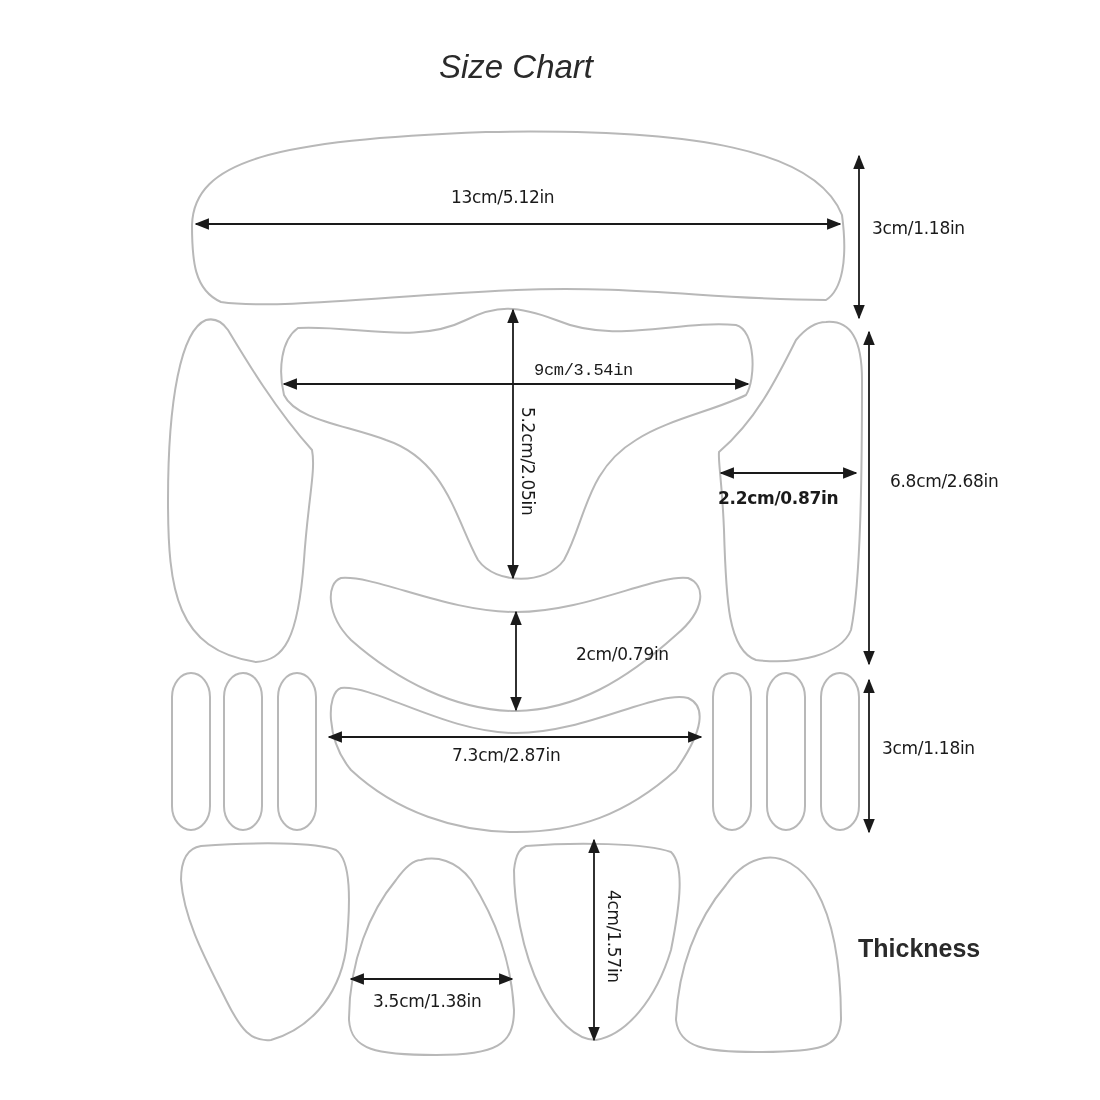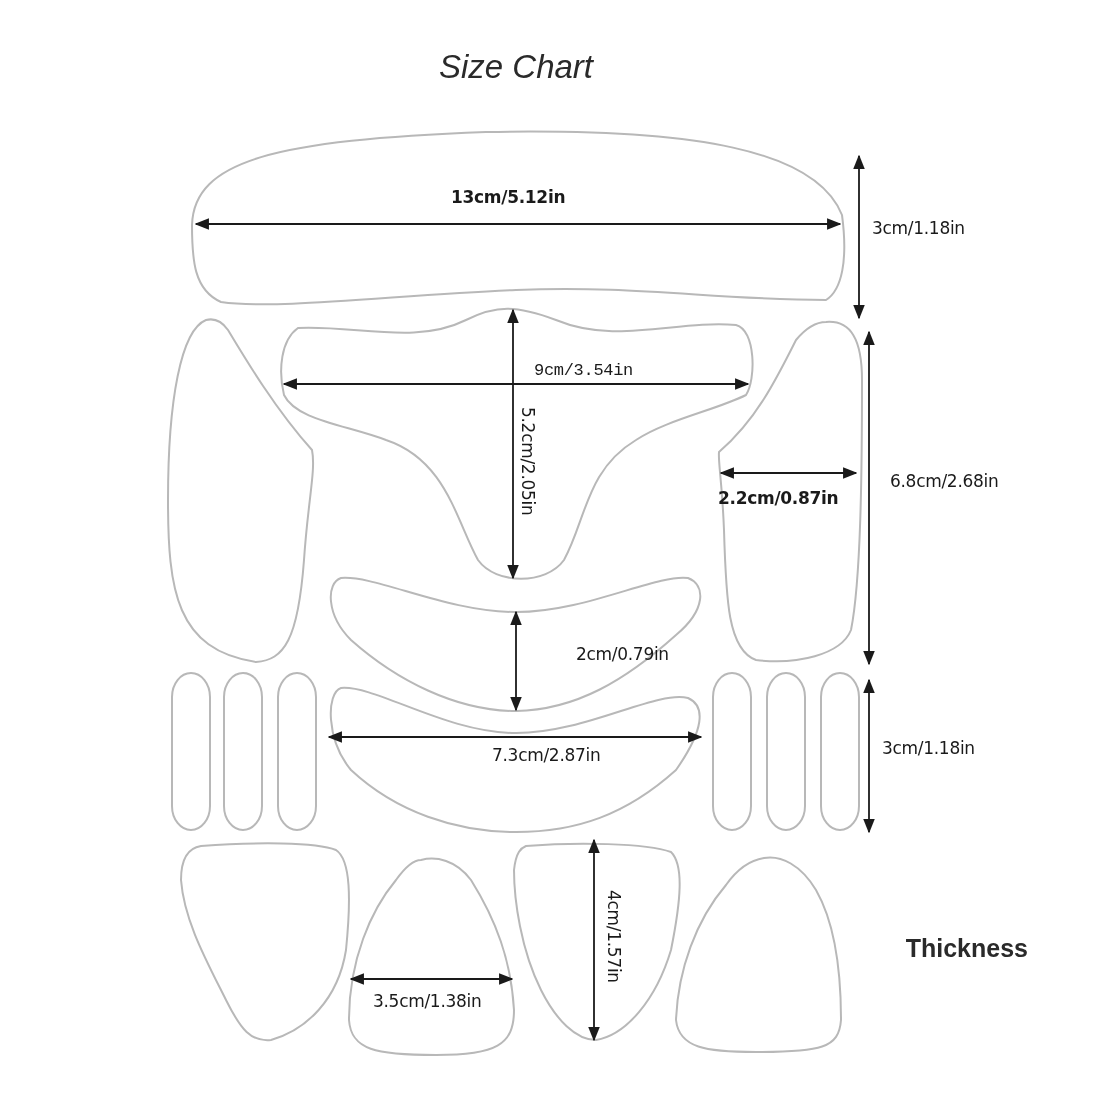--- a/index.html
+++ b/index.html
@@ -1,21 +1,21 @@
 <!DOCTYPE html>
 <html><head>
 <meta charset="utf-8">
 <style>
   html, body { margin: 0; padding: 0; background: #ffffff; }
   body { width: 1100px; height: 1100px; position: relative; overflow: hidden; font-family: "DejaVu Sans", sans-serif; }
   #canvas { position: absolute; left: 16px; top: 0; width: 1100px; height: 1100px; }
   .title { position: absolute; left: 0; width: 1000px; top: 48px; text-align: center; font-family: "Liberation Sans", sans-serif; font-style: italic; font-size: 33px; color: #2a2a2a; }
   .label { position: absolute; font-family: "DejaVu Sans", sans-serif; font-size: 17px; color: #1a1a1a; white-space: nowrap; letter-spacing: -0.3px; }
   .label.vert { transform-origin: left top; transform: rotate(90deg); }
-  .thick { position: absolute; left: 842px; top: 932px; font-family: "Liberation Sans", sans-serif; font-weight: bold; font-size: 25px; color: #2a2a2a; line-height: 32px; text-align: right; width: 170px; }
+  .thick { position: absolute; left: 842px; top: 932px; font-family: "Liberation Sans", sans-serif; font-weight: bold; font-size: 25px; color: #2a2a2a; line-height: 32px; text-align: left; width: 170px; }
   svg .pad { fill: #ffffff; stroke: #b8b8b8; stroke-width: 2; }
   svg .dim { stroke: #1a1a1a; stroke-width: 1.8; fill: none; }
 </style>
 </head>
 <body>
 
 <div id="canvas">
   <svg width="1100" height="1100" viewBox="0 0 1100 1100" xmlns="http://www.w3.org/2000/svg">
     <defs>
       <marker id="arr" viewBox="0 0 10 10" refX="9" refY="5" markerWidth="8" markerHeight="8" orient="auto-start-reverse">
@@ -79,28 +79,28 @@
       <path class="pad" d="M510,846 C560,842 630,843 655,852 C668,865 665,900 655,950 C640,1000 610,1035 580,1040 C560,1040 540,1020 525,990 C505,950 498,900 498,870 C500,852 505,848 510,846 Z"></path>
     </g>
     <line class="dim" x1="578" y1="840" x2="578" y2="1040" marker-start="url(#arr)" marker-end="url(#arr)"></line>
     <g>
       <path class="pad" d="M748,858 C765,855 785,865 800,890 C820,925 825,975 825,1020 C823,1048 805,1052 740,1052 C690,1052 663,1048 660,1020 C662,970 680,920 710,885 C722,868 735,860 748,858 Z"></path>
     </g>
   </svg>
 
   <div class="title">Size Chart</div>
 
-  <div class="label" style="left:435px; top:187px;font-weight:bold;">13cm/5.12in</div>
+  <div class="label" style="left:435px; top:187px;">13cm/5.12in</div>
   <div class="label" style="left:856px; top:218px;">3cm/1.18in</div>
   <div class="label" style="left:518px; top:361px;font-family:Liberation Mono, monospace;">9cm/3.54in</div>
   <div class="label vert" style="left:522px; top:407px;">5.2cm/2.05in</div>
   <div class="label" style="left:702px; top:488px;font-weight:bold;">2.2cm/0.87in</div>
   <div class="label" style="left:866px; top:471px;margin-left:8px;">6.8cm/2.68in</div>
   <div class="label" style="left:512px; top:644px;margin-left:48px;">2cm/0.79in</div>
-  <div class="label" style="left:436px; top:745px;margin-left:40px;">7.3cm/2.87in</div>
+  <div class="label" style="left:436px; top:745px;">7.3cm/2.87in</div>
   <div class="label" style="left:866px; top:738px;">3cm/1.18in</div>
   <div class="label" style="left:357px; top:991px;">3.5cm/1.38in</div>
   <div class="label vert" style="left:608px; top:890px;">4cm/1.57in</div>
 
   <div class="thick">
     <div>Thickness</div>
   </div>
 </div>
 
 </body></html>

